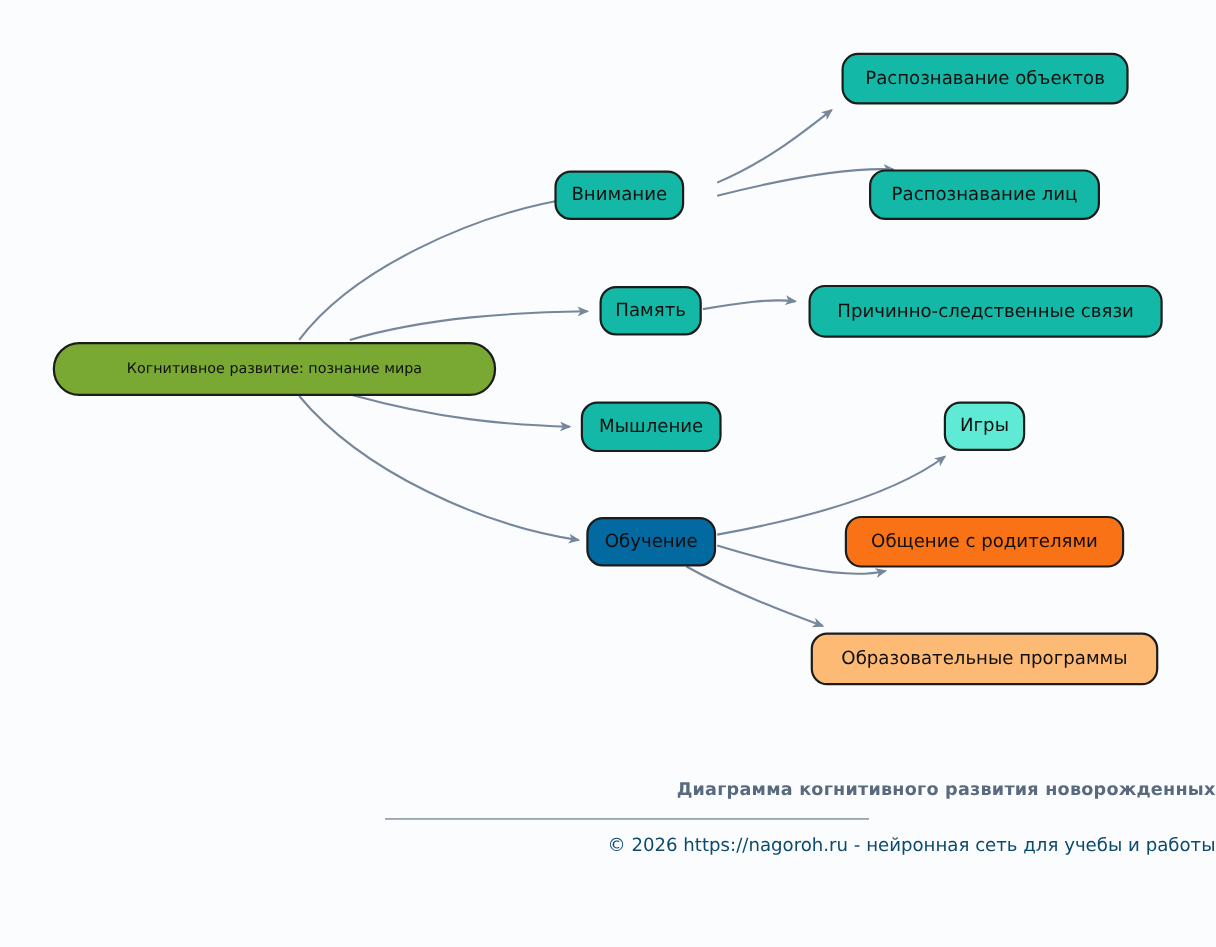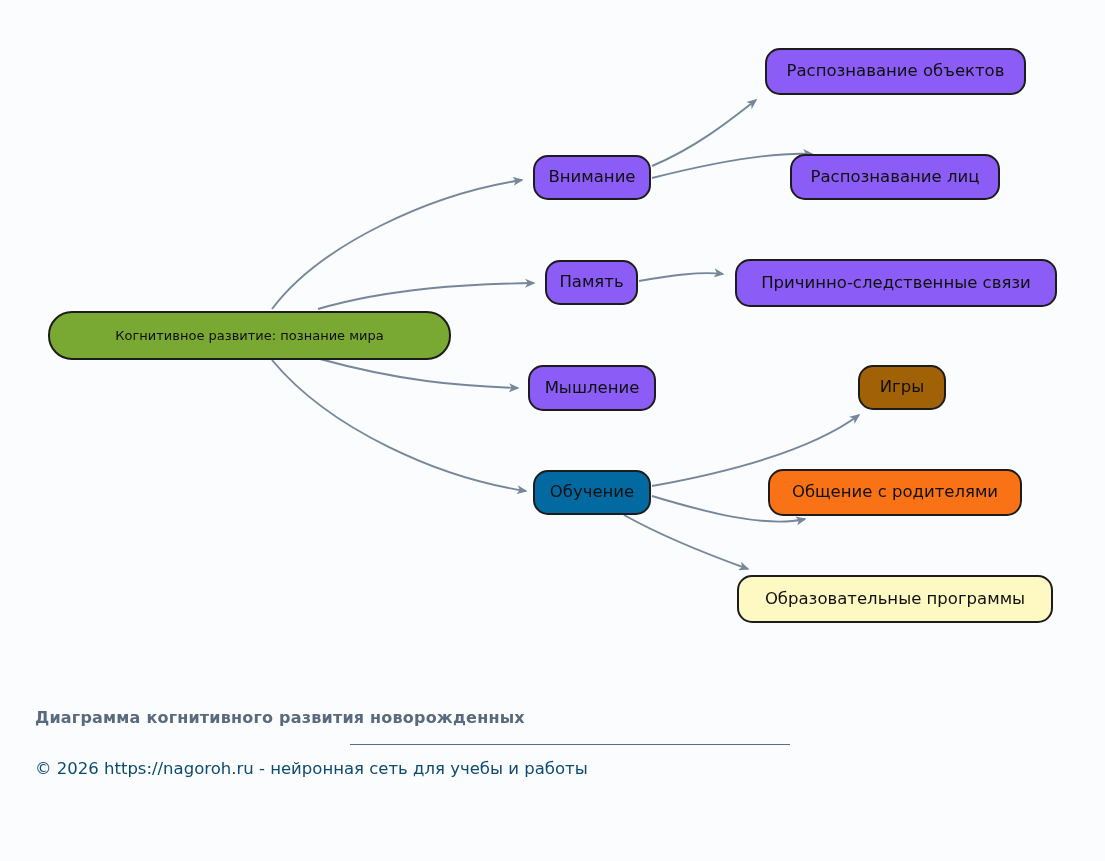--- a/index.html
+++ b/index.html
@@ -15,36 +15,36 @@
   }
   .edges{
     position:absolute;left:0;top:0;width:1105px;height:861px;
   }
   .node{
     position:absolute;
     box-sizing:border-box;
     display:flex;align-items:center;justify-content:center;
     border:2px solid #1c1c1c;
     border-radius:15px;
-    background:#8b5cf6;
+    background:#14b8a6;
     color:#101010;
     font-size:16.5px;
     white-space:nowrap;
     line-height:1;
   }
   .node.root{
     border-radius:24px;
     font-size:13px;
   }
   .footer{
     position:absolute;
     left:35px;
     width:1070px;
     top:708px;
-    text-align:left;
+    text-align:right;
   }
   .footer-title{
     font-weight:bold;
     font-size:16px;
     letter-spacing:.2px;
   }
   .footer-divider{
     margin:17px auto 0 auto;
     width:440px;height:0;
     border-bottom:1.6px solid #5d6d80;
@@ -74,39 +74,39 @@
       <path d="M 652,178 C 715,162 770,152 812,154" marker-end="url(#arrow)"></path>
       <path d="M 639,281 C 668,276 700,271 723,274" marker-end="url(#arrow)"></path>
       <path d="M 652,486 C 730,472 812,450 859,415" marker-end="url(#arrow)"></path>
       <path d="M 652,496 C 705,512 765,528 805,519" marker-end="url(#arrow)"></path>
       <path d="M 624,515 C 665,538 712,556 748,569" marker-end="url(#arrow)"></path>
     </g>
   </svg>
 
   <div class="node root" style="left:48px;top:311px;width:403px;height:49px;background:#79a933;">Когнитивное развитие: познание мира</div>
 
-  <div class="node" style="left:533px;top:155px;width:118px;height:45px;">Внимание</div>
+  <div class="node" style="left:504px;top:155px;width:118px;height:45px;">Внимание</div>
 
   <div class="node" style="left:765px;top:48px;width:261px;height:47px;">Распознавание объектов</div>
 
   <div class="node" style="left:790px;top:154px;width:210px;height:46px;">Распознавание лиц</div>
 
   <div class="node" style="left:545px;top:260px;width:93px;height:45px;">Память</div>
 
   <div class="node" style="left:735px;top:259px;width:322px;height:48px;">Причинно-следственные связи</div>
 
   <div class="node" style="left:528px;top:365px;width:128px;height:46px;">Мышление</div>
 
-  <div class="node" style="left:858px;top:365px;width:88px;height:45px;background:#a16207;">Игры</div>
+  <div class="node" style="left:858px;top:365px;width:74px;height:45px;background:#5eead4;">Игры</div>
 
   <div class="node" style="left:533px;top:470px;width:118px;height:45px;background:#0369a1;">Обучение</div>
 
   <div class="node" style="left:768px;top:469px;width:254px;height:47px;background:#f97316;">Общение с родителями</div>
 
-  <div class="node" style="left:737px;top:575px;width:316px;height:48px;background:#fef9c3;">Образовательные программы</div>
+  <div class="node" style="left:737px;top:575px;width:316px;height:48px;background:#fdba74;">Образовательные программы</div>
 
   <div class="footer">
     <div class="footer-title" style="color:#5a6a7e;">Диаграмма когнитивного развития новорожденных</div>
     <div class="footer-divider"></div>
     <div class="footer-copyright" style="color:#0c4a6e;">© 2026 https://nagoroh.ru - нейронная сеть для учебы и работы</div>
   </div>
 
 </div>
 
 </body></html>

